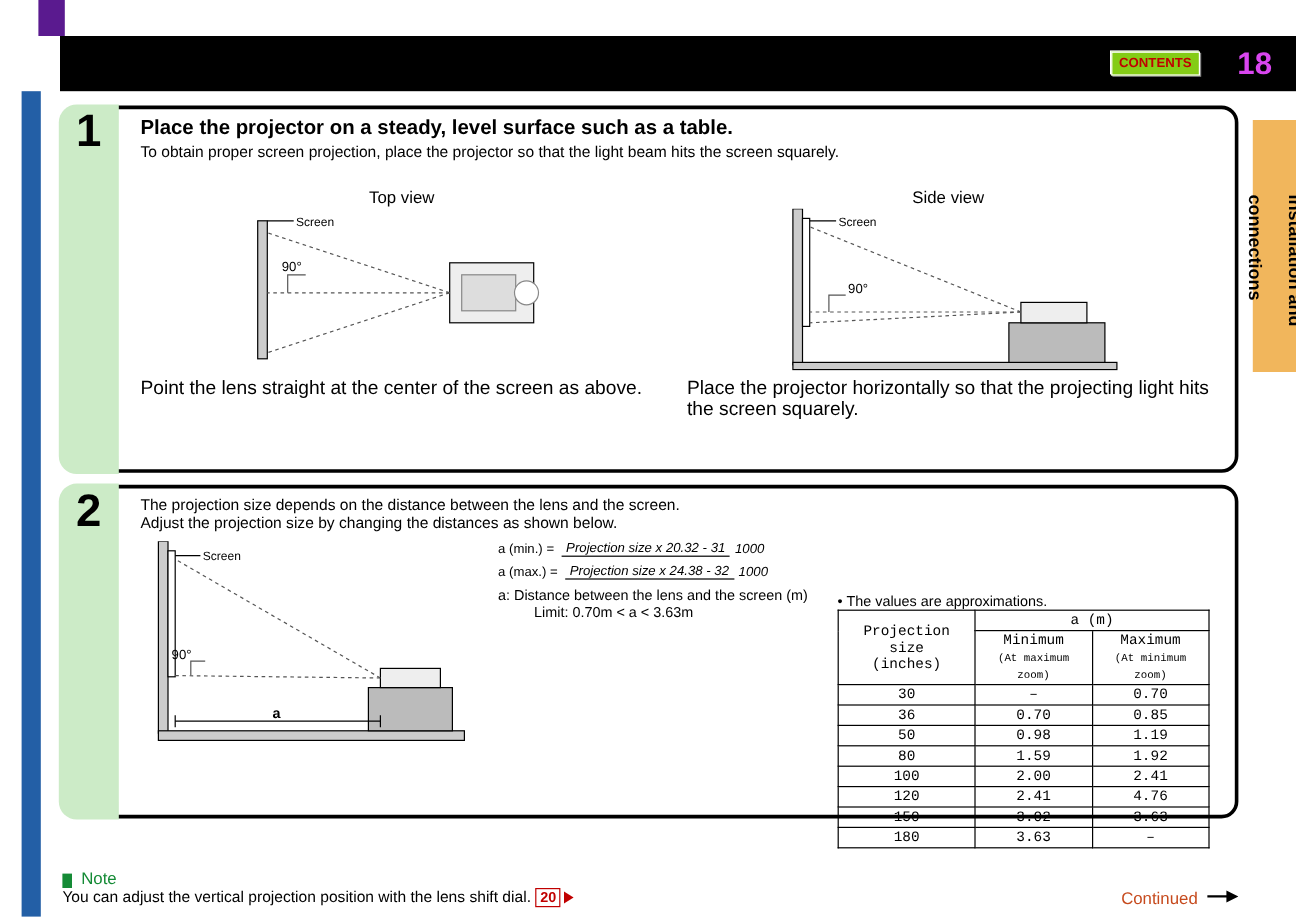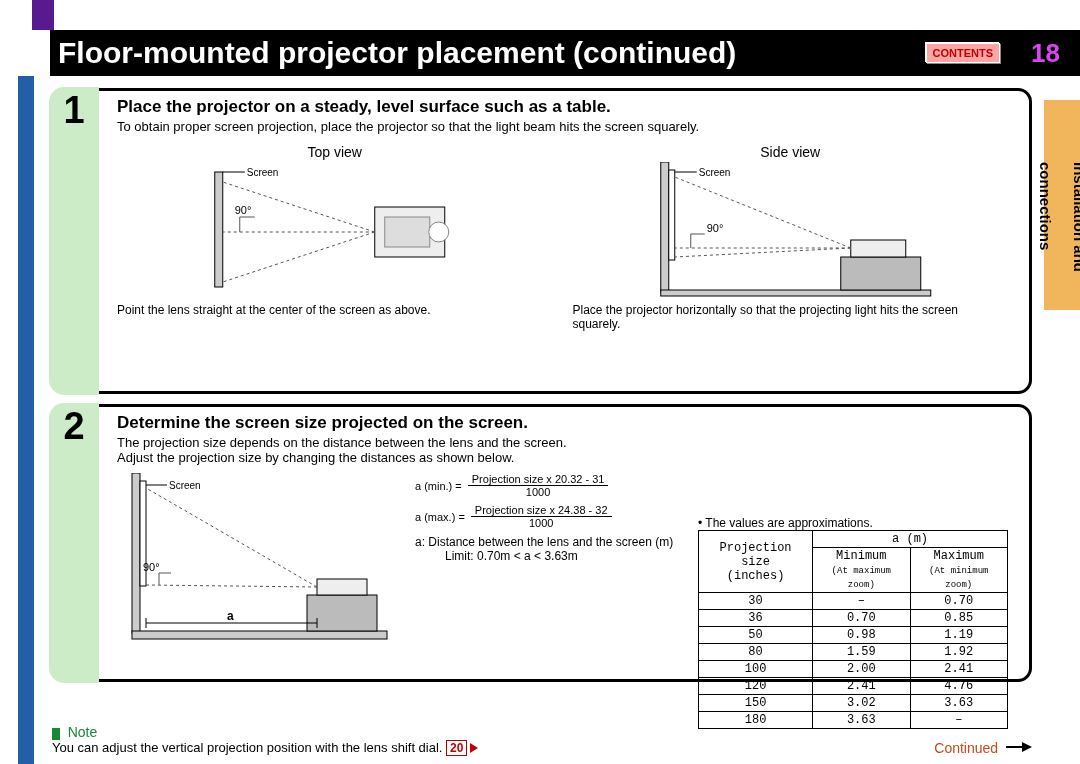--- a/index.html
+++ b/index.html
@@ -43,21 +43,21 @@
     color: #fff;
     font-size: 30px;
     font-weight: bold;
   }
   .contents-btn {
     position: absolute;
     right: 80px;
     top: 50%;
     transform: translateY(-50%);
     border: 1px solid #fff;
-    background: #fca5a5;
+    background: #84cc16;
     color: #c00000;
     font-size: 11px;
     font-weight: bold;
     padding: 3px 6px;
     box-shadow: 1px 1px 0 #888, -1px -1px 0 #fff;
   }
   .page-number {
     position: absolute;
     right: 20px;
     top: 50%;
@@ -125,57 +125,58 @@
     padding: 6px 21px 8px 12px;
     font-size: 13px;
   }
   .panel-body h3 {
     margin: 0 0 2px 0;
     font-size: 17px;
   }
   .view-row {
     display: flex;
     gap: 20px;
-    margin-top: 10px;
+    margin-top: 22px;
   }
   .view-col {
     flex: 1;
     min-width: 0;
   }
   .view-title {
     text-align: center;
     font-size: 14px;
     margin-bottom: 2px;
   }
   .diagram {
     height: 135px;
     border: 0;
     position: relative;
     box-sizing: border-box;
   }
   .caption {
-    font-size: 12px;
+    font-size: 16px;
     margin-top: 6px;
   }
 
   
   .diagram svg { width: 100%; height: 100%; }
   .screen-label { font-size: 10px; }
 
   
   .s2-body { display: flex; gap: 18px; }
   .s2-left { width: 280px; }
   .s2-mid { flex: 1; font-size: 12px; }
   .s2-right { width: 310px; font-size: 12px; margin-top: 43px; }
   .s2-mid .formula-row { display: flex; align-items: center; margin-bottom: 6px; font-size: 11px;}
   .s2-mid .frac {
     display: inline-flex;
-    flex-direction: column;
+    flex-direction: row;
     align-items: center;
     margin-left: 6px;
+    font-style: italic;
   }
   .s2-mid .frac .top { border-bottom: 1px solid #000; padding: 0 4px; white-space: nowrap;}
   .s2-mid .frac .bot { padding: 0 4px; text-align: right; }
 
   table.proj {
     border-collapse: collapse;
     width: 100%;
     font-size: 12px;
     font-family: Liberation Mono, monospace;
   }
@@ -226,21 +227,20 @@
     margin-left: 4px;
   }
 </style>
 </head>
 <body>
 
 <div class="root">
   <div class="top-accent"></div>
 
   <div class="title-bar">
-    <span class="title">Floor-mounted projector placement (continued)</span>
     <span class="contents-btn">CONTENTS</span>
     <span class="page-number">18</span>
   </div>
 
   <div class="blue-rail"></div>
 
   <div class="side-tab">
     <span class="label">
       <span>Installation and</span><br>
       <span>connections</span>
@@ -304,21 +304,20 @@
           </div>
           <div class="caption">Place the projector horizontally so that the projecting light hits the screen squarely.</div>
         </div>
       </div>
     </div>
   </div>
 
   <div class="panel" style="top:404px; height:278px;">
     <div class="step-block">2</div>
     <div class="panel-body">
-      <h3>Determine the screen size projected on the screen.</h3>
       <div style="white-space:pre-line;">The projection size depends on the distance between the lens and the screen.
 Adjust the projection size by changing the distances as shown below.</div>
 
       <div class="s2-body" style="margin-top:8px;">
 
         <div class="s2-left">
           <svg viewBox="0 0 280 180" width="100%" height="180">
             <rect x="15" y="0" width="8" height="160" fill="#ccc" stroke="#000"></rect>
             <rect x="23" y="8" width="6" height="105" fill="#fff" stroke="#000"></rect>
             <line x1="29" y1="12" x2="50" y2="12" stroke="#000"></line>

